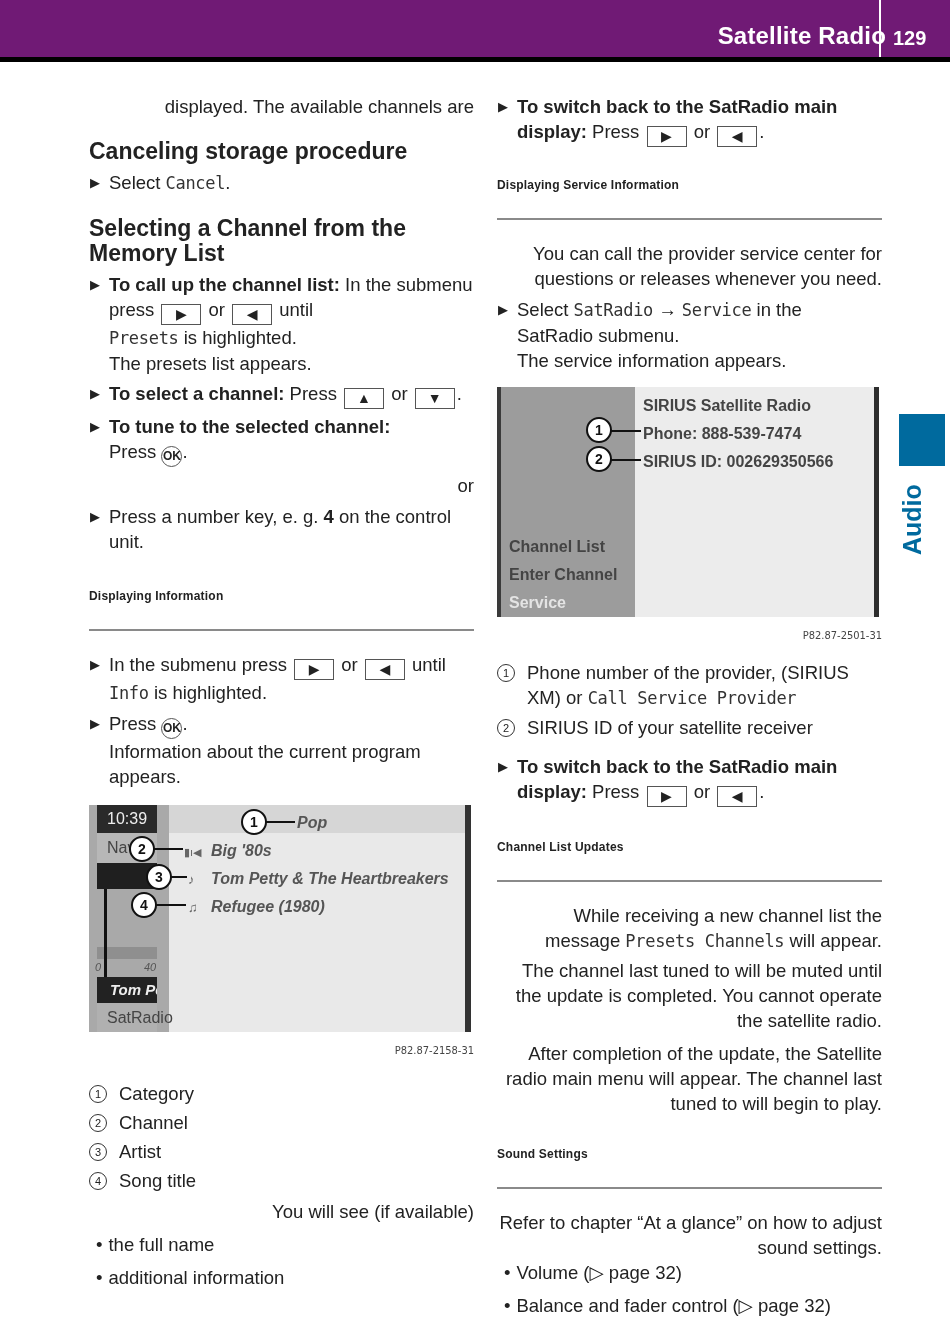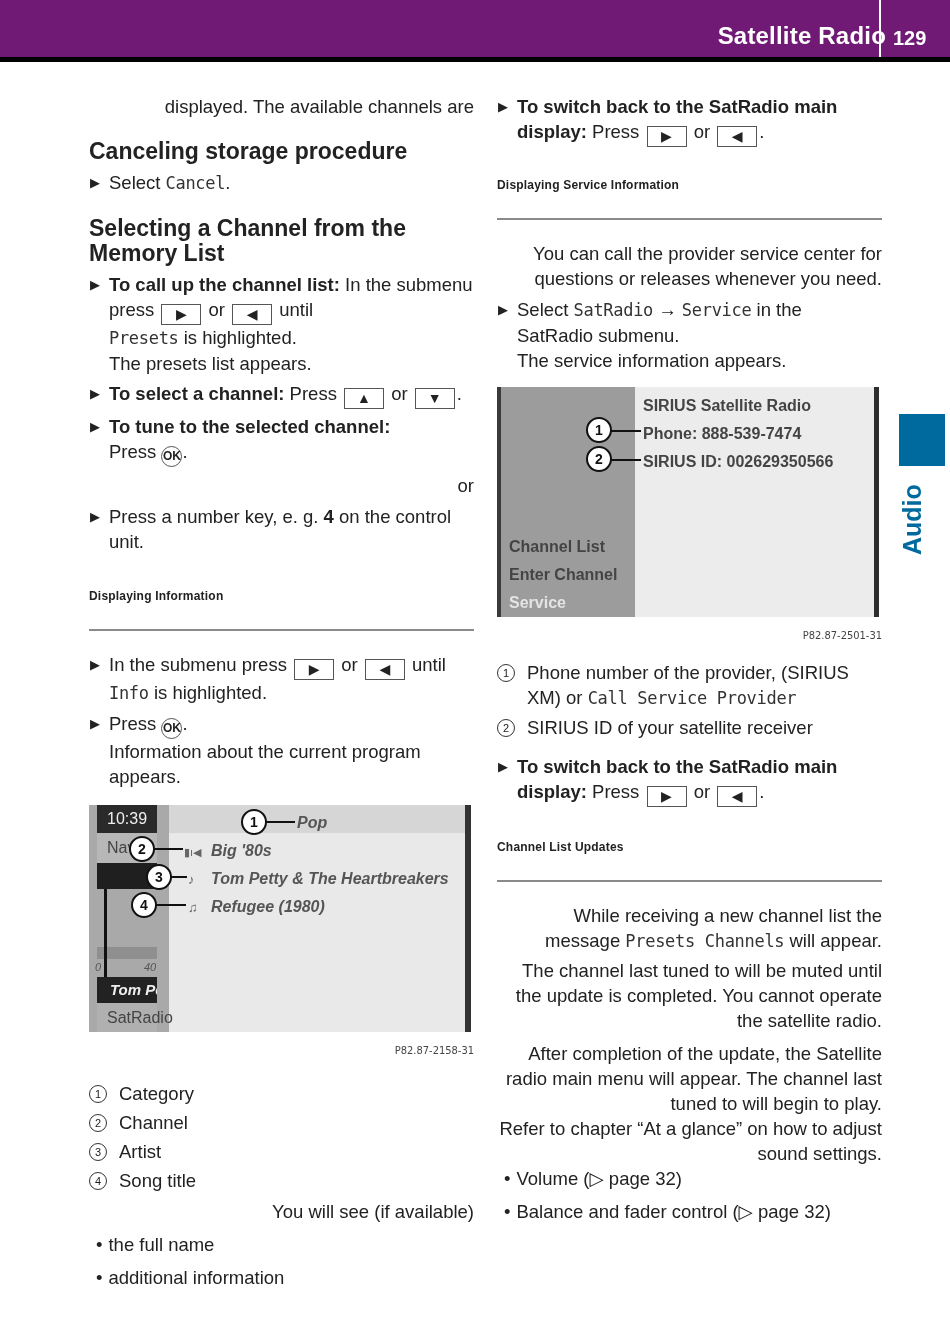--- a/index.html
+++ b/index.html
@@ -242,16 +242,17 @@
     <span class="arrow">▶</span>
     <b>To switch back to the SatRadio main</b><br>
     <b>display:</b><span> Press </span><span class="key">▶</span><span> or </span><span class="key">◀</span><span>.</span>
   </div>
 
   <div class="sec-h" style="margin-top:28px">Channel List Updates</div>
   <p><span>While receiving a new channel list the message </span><span class="mono">Presets Channels</span><span> will appear.</span></p>
   <p style="margin-top:4px">The channel last tuned to will be muted until the update is completed. You cannot operate the satellite radio.</p>
   <p style="margin-top:8px">After completion of the update, the Satellite radio main menu will appear. The channel last tuned to will begin to play.</p>
 
+  <div class="sec-h" style="margin-top:26px">Sound Settings</div>
   <p>Refer to chapter “At a glance” on how to adjust sound settings.</p>
   <div class="bullet" style="margin-top:0"><span class="dot">•</span><span>Volume (▷ page 32)</span></div>
   <div class="bullet"><span class="dot">•</span><span>Balance and fader control (▷ page 32)</span></div>
 </div>
 
 </body></html>

